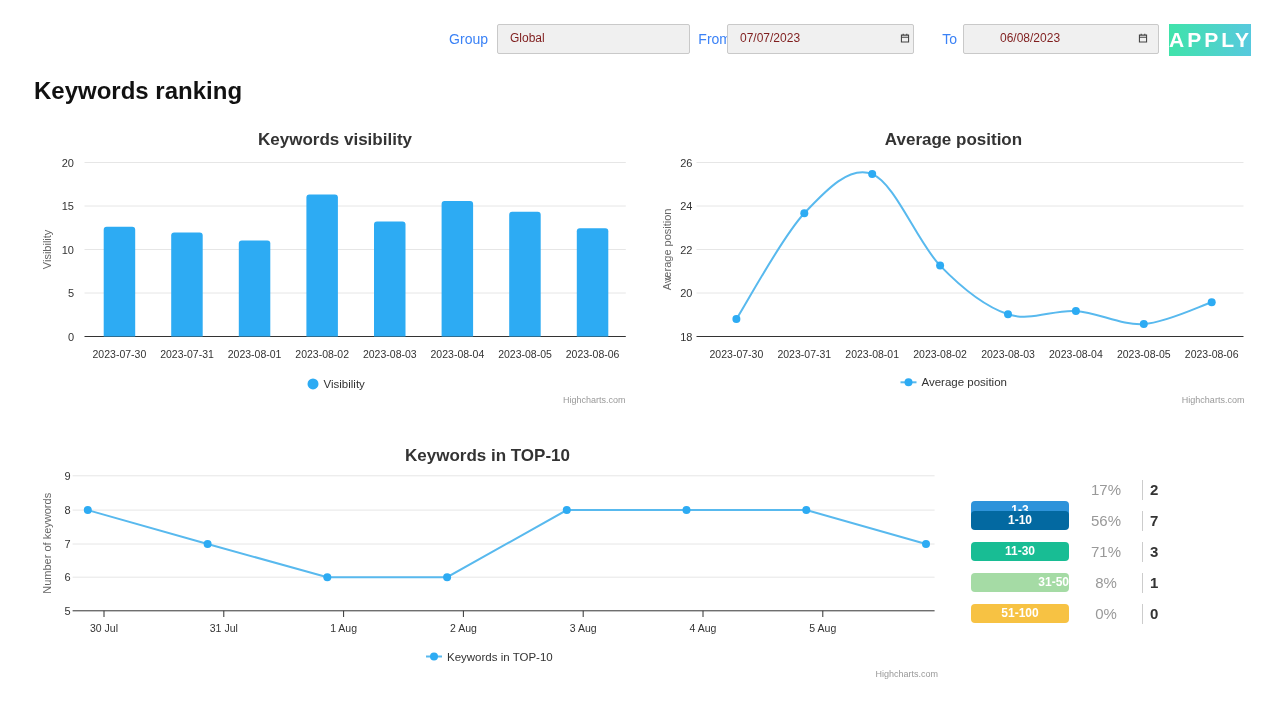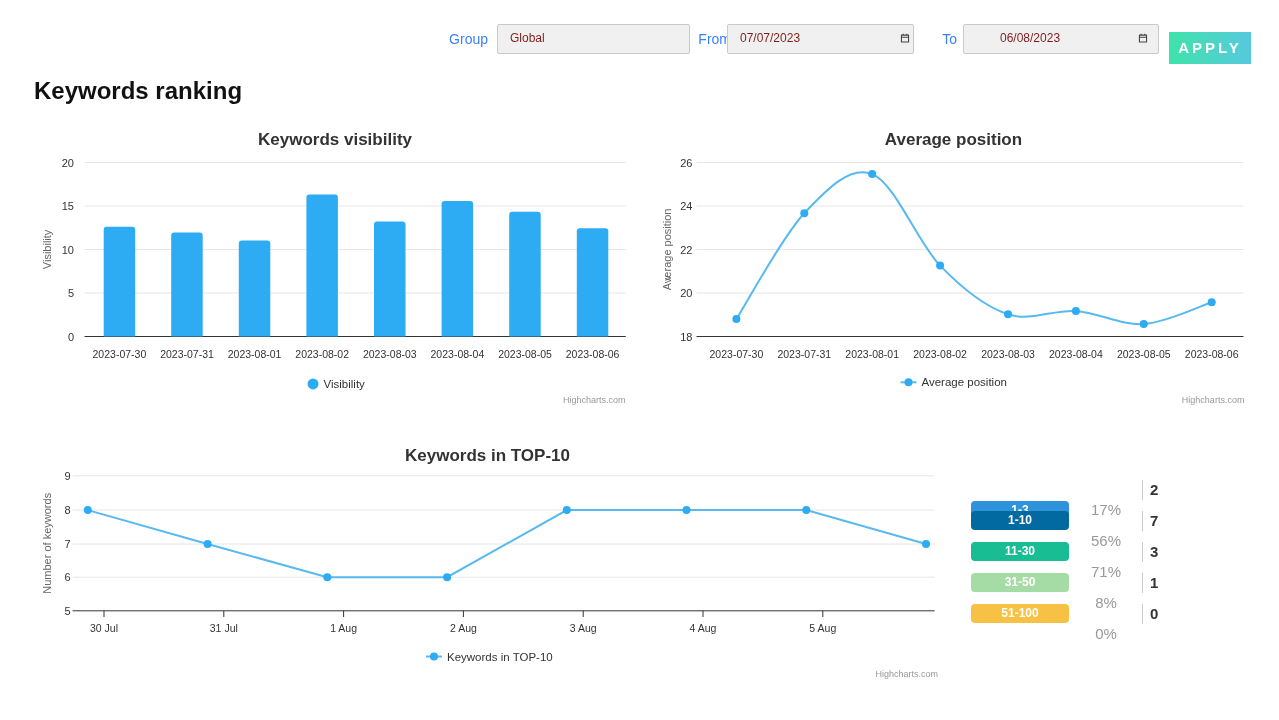--- a/index.html
+++ b/index.html
@@ -3,25 +3,25 @@
 <meta charset="utf-8">
 <style>
   * { margin:0; padding:0; box-sizing:border-box; }
   body { width:1279px; height:720px; background:#fff; font-family:"Liberation Sans", sans-serif; position:relative; overflow:hidden; }
   .abs { position:absolute; }
   .lbl { position:absolute; font-size:14px; color:#3b82f6; line-height:30px; text-align:right; }
   .inp { position:absolute; height:30px; background:#f0f0f0; border:1px solid #c9c9c9; border-radius:2px;
          font-size:12px; color:#7f1d1d; line-height:27px; padding-left:12px; }
   .btn { position:absolute; left:1169px; top:24px; width:82px; height:32px;
          background:linear-gradient(90deg,#3fe3aa,#57c9de); color:#fff; font-weight:bold;
-         font-size:15px; letter-spacing:3px; text-align:center; line-height:32px;margin-top:8px; }
+         font-size:21px; letter-spacing:3px; text-align:center; line-height:32px; }
   h1 { position:absolute; left:34px; top:77px; font-size:24px; font-weight:bold; color:#111; }
   .badge { position:absolute; left:971px; width:98px; height:19px; border-radius:4px;
            color:#fff; font-size:12px; font-weight:bold; text-align:center; line-height:19px; }
-  .pct { position:absolute; width:60px; left:1076px; text-align:center; font-size:15px; color:#999; line-height:19px;margin-top:20px; }
+  .pct { position:absolute; width:60px; left:1076px; text-align:center; font-size:15px; color:#999; line-height:19px; }
   .sep { position:absolute; left:1142px; width:1px; height:20px; background:#ccc; }
   .cnt { position:absolute; left:1150px; font-size:15px; font-weight:bold; color:#333; line-height:19px; }
   .cal { position:absolute; top:7.5px; width:10px; height:10px; }
 </style>
 </head>
 <body>
   <div class="lbl" style="left:448px; top:24px; width:40px;">Group</div>
   <div class="inp" style="left:497px; top:24px; width:193px;">Global</div>
   <div class="lbl" style="left:696px; top:24px; width:35px;">From</div>
   <div class="inp" style="left:727px; top:24px; width:187px;">07/07/2023
@@ -167,21 +167,21 @@
   <div class="badge" style="top:511px; background:#0369a1;">1-10</div>
   <div class="pct" style="top:511px;">56%</div>
   <div class="sep" style="top:510.5px;"></div>
   <div class="cnt" style="top:511px;">7</div>
 
   <div class="badge" style="top:542px; background:#18bd94;">11-30</div>
   <div class="pct" style="top:542px;">71%</div>
   <div class="sep" style="top:541.5px;"></div>
   <div class="cnt" style="top:542px;">3</div>
 
-  <div class="badge" style="top:573px; background:#a5dba5;">31-50</div>
+  <div class="badge" style="top:573px; background:#a5dba5;text-align:right;">31-50</div>
   <div class="pct" style="top:573px;">8%</div>
   <div class="sep" style="top:572.5px;"></div>
   <div class="cnt" style="top:573px;">1</div>
 
   <div class="badge" style="top:604px; background:#f7c243;">51-100</div>
   <div class="pct" style="top:604px;">0%</div>
   <div class="sep" style="top:603.5px;"></div>
   <div class="cnt" style="top:604px;">0</div>
 
 </body></html>

